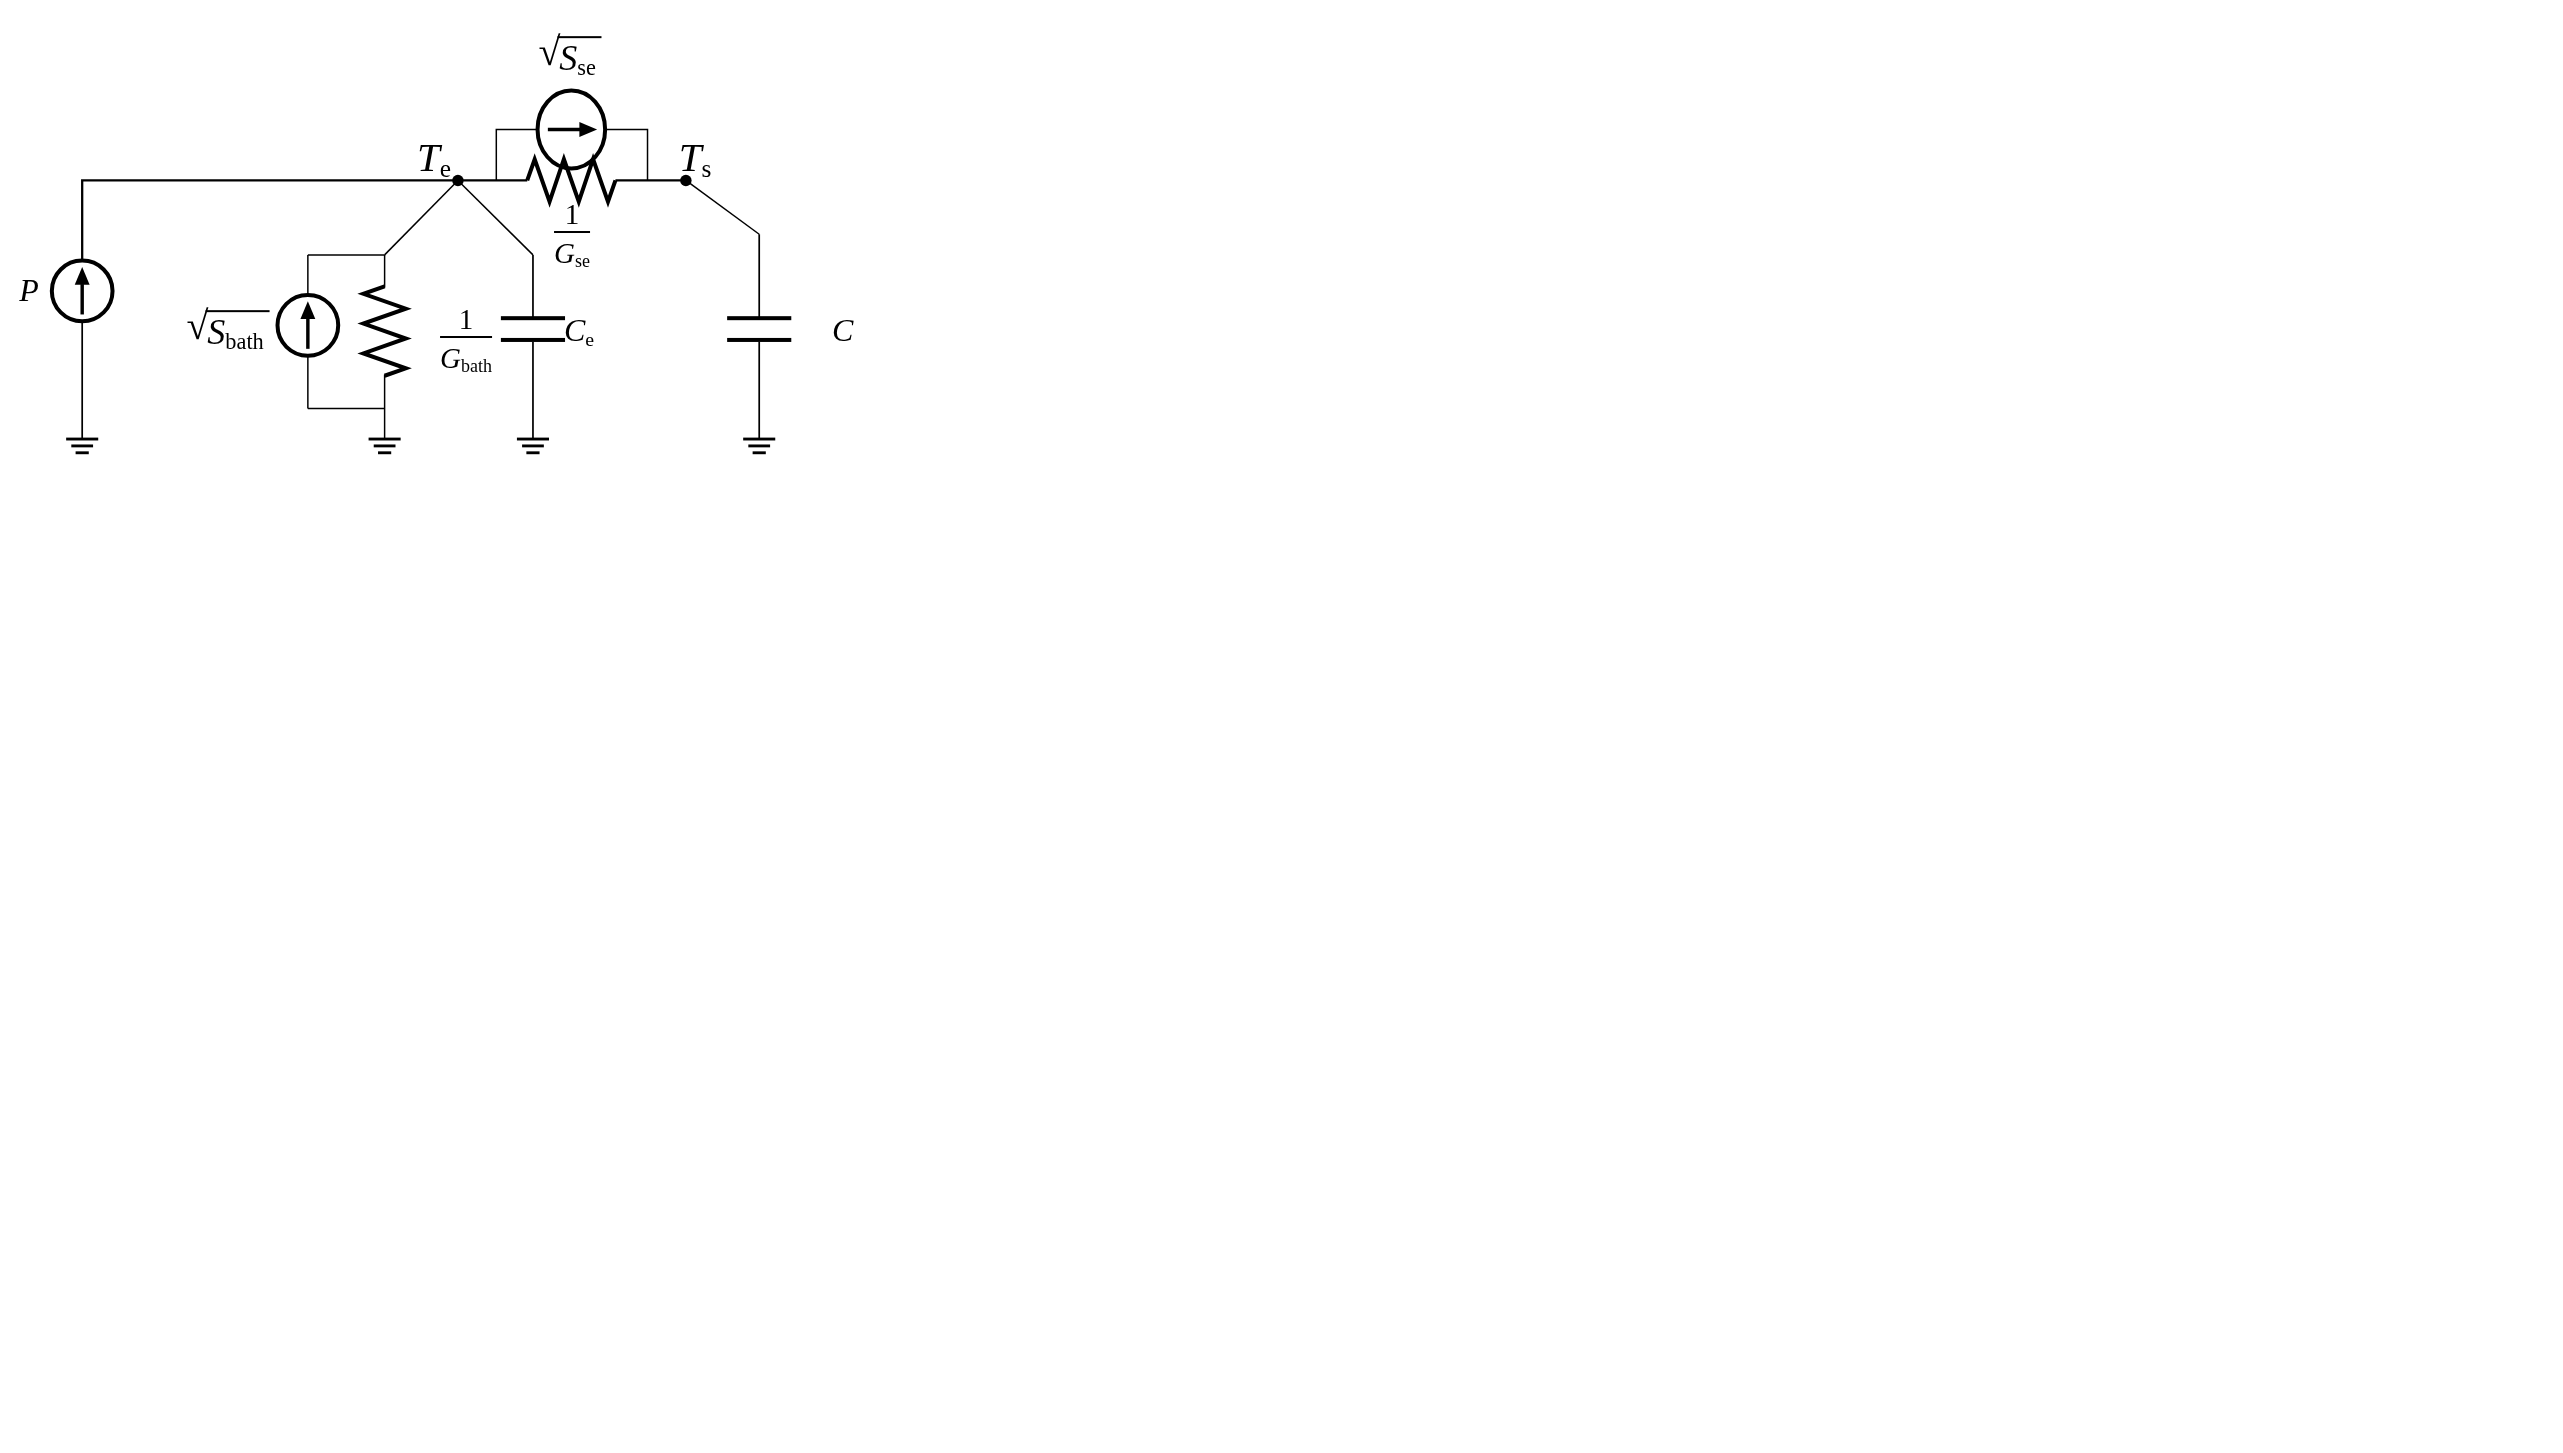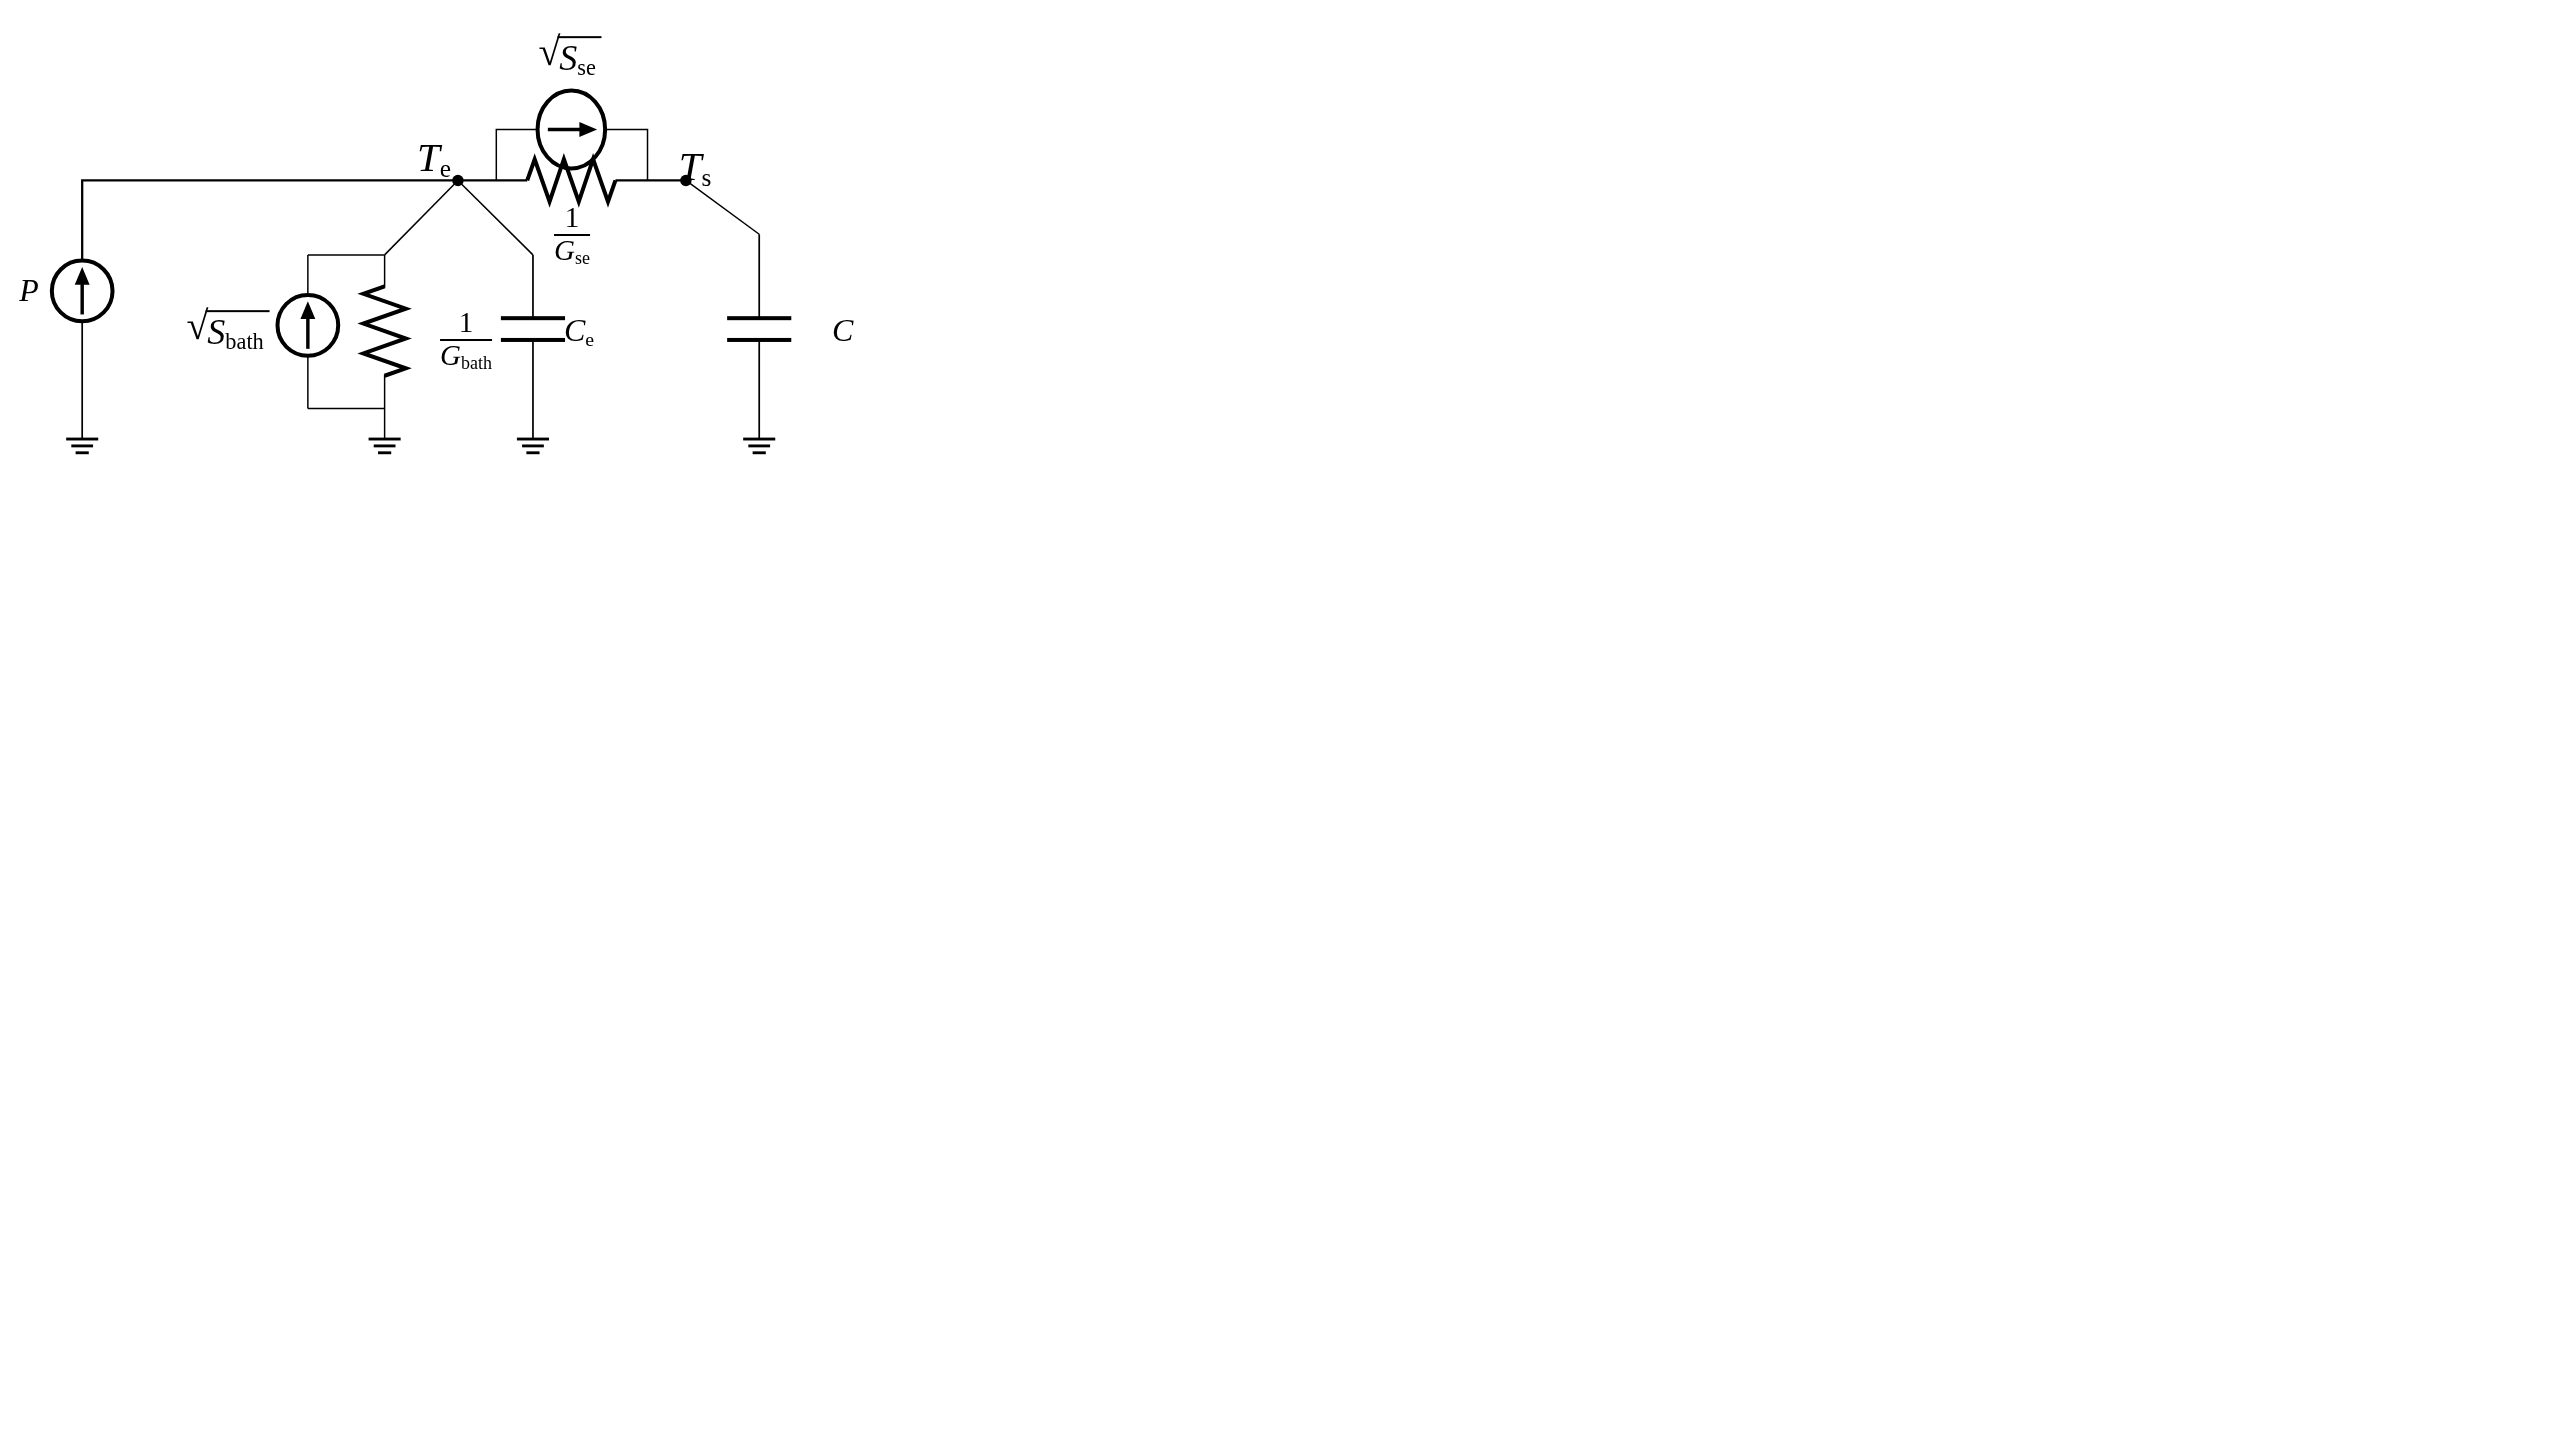--- a/index.html
+++ b/index.html
@@ -70,21 +70,21 @@
     flex-direction: column;
     align-items: center;
     font-size: 29px;
   }
   .frac .num { padding: 0 1.1px 1.7px 1.1px; }
   .frac .fbar {
     align-self: stretch;
     height: 2.3px;
     background: #000;
   }
-  .frac .den { padding-top: 0; }
+  .frac .den { padding-top: 6px; }
 </style>
 </head>
 <body>
 
 <div class="stage">
 
   <svg class="circuit" viewBox="0 0 1490 845" fill="none" stroke="#000000" stroke-linecap="butt" stroke-linejoin="miter">
 
     <polyline points="143,455 143,315 920,315" stroke-width="4"></polyline>
     <line x1="1074" y1="315" x2="1197" y2="315" stroke-width="4"></line>
@@ -176,21 +176,21 @@
     <span class="sqrt">
       <span class="rad">√</span>
         <span class="radicand"><span class="v">S</span><sub>se</sub></span>
     </span>
   </div>
 
   <div class="lbl node-lbl" style="left:434px; top:157px;">
     <span class="v">T</span><sub>e</sub>
   </div>
 
-  <div class="lbl node-lbl" style="left:695px; top:157px;margin-top:9px;">
+  <div class="lbl node-lbl" style="left:695px; top:157px;">
     <span class="v">T</span><sub>s</sub>
   </div>
 
   <div class="lbl" style="left:572px; top:234px;">
     <span class="frac">
       <span class="num">1</span>
       <span class="fbar"></span>
       <span class="den"><span class="v">G</span><sub>se</sub></span>
     </span>
   </div>

